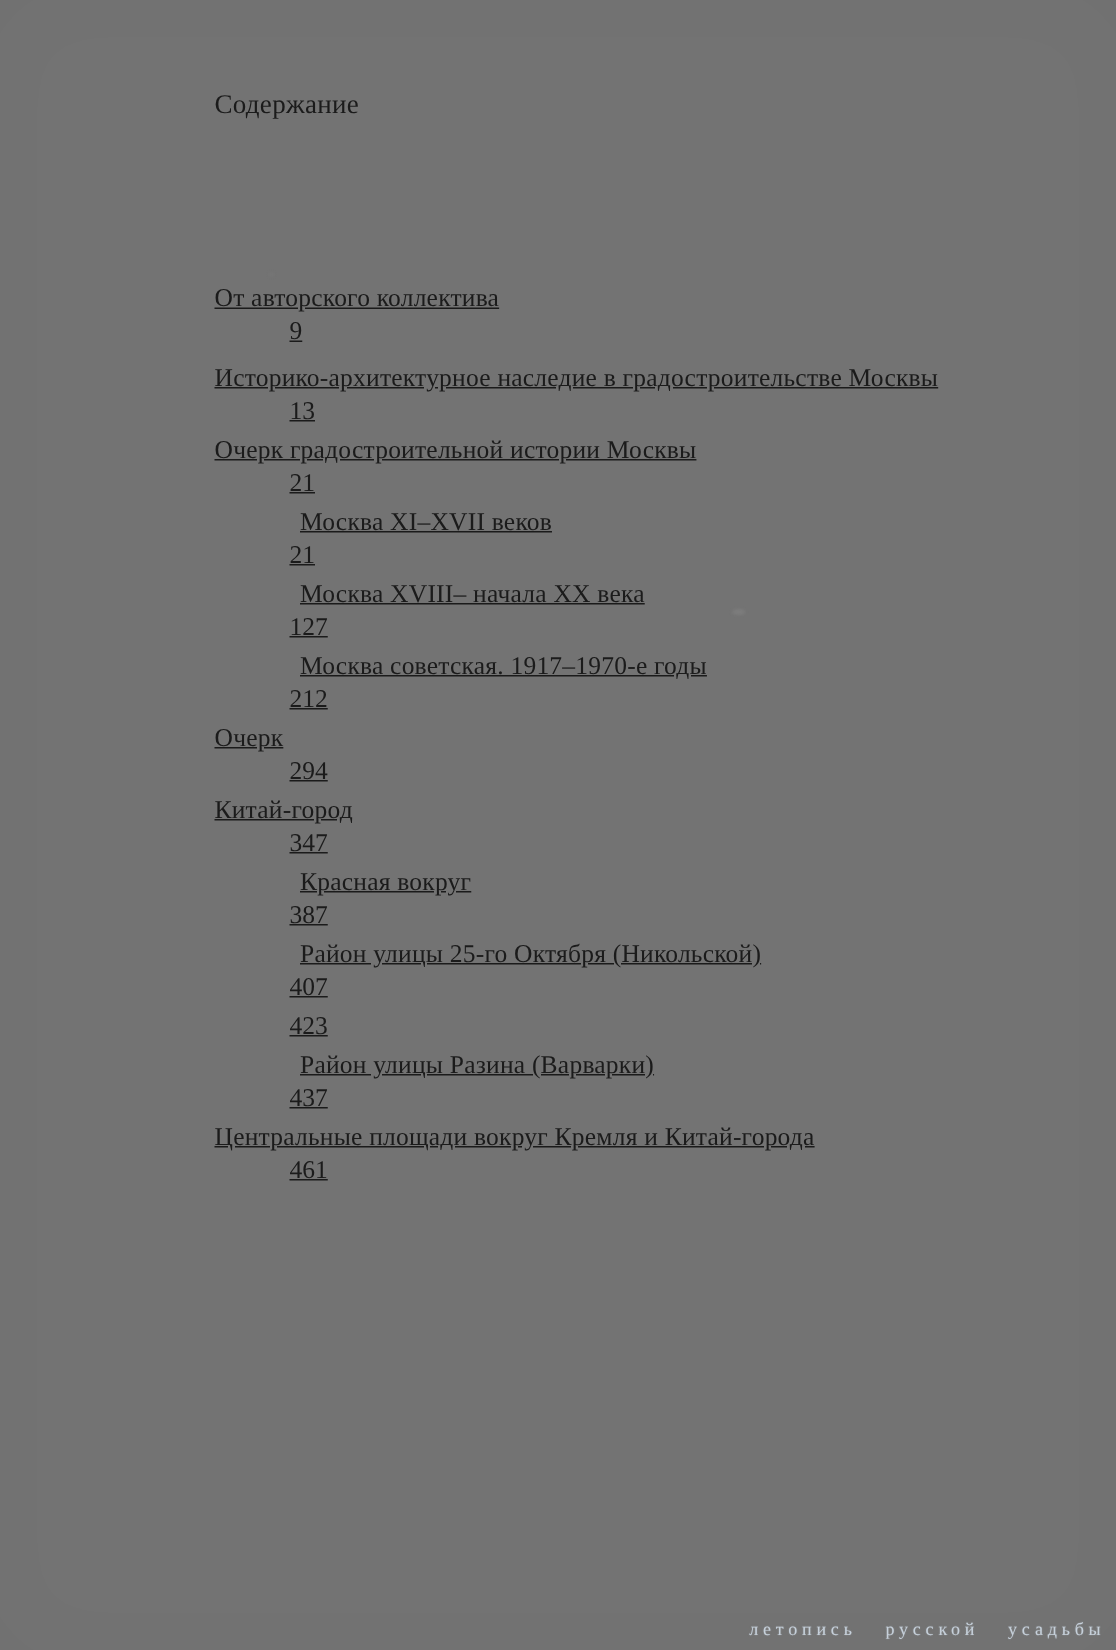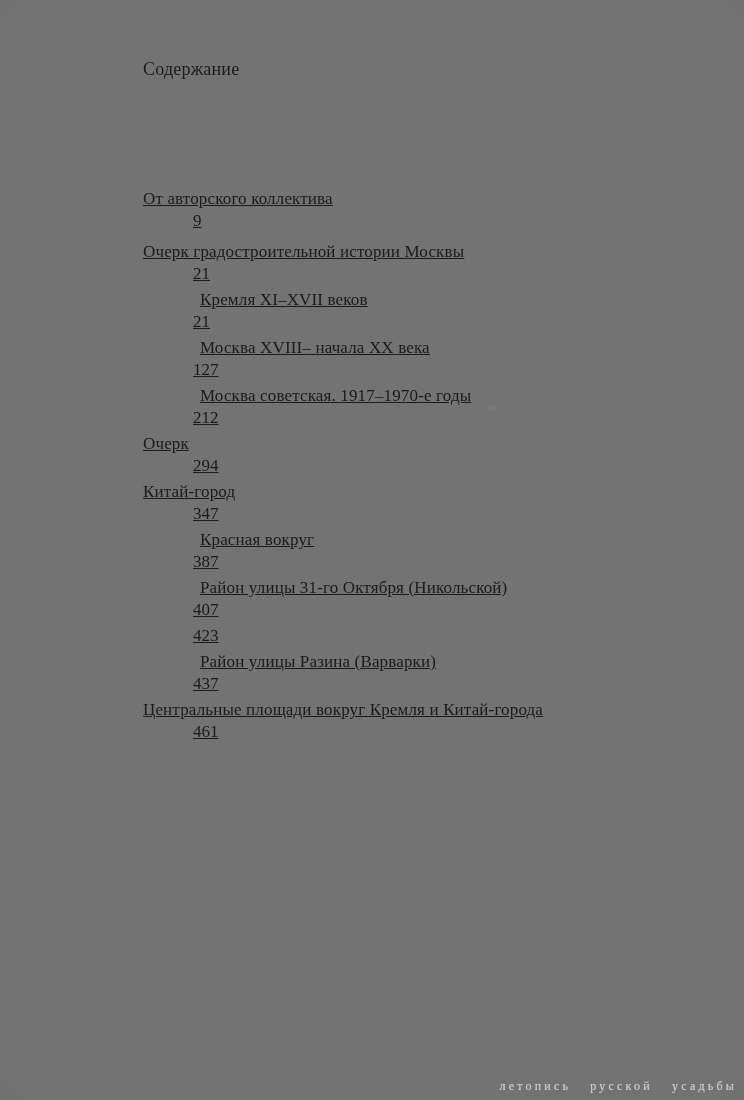--- a/index.html
+++ b/index.html
@@ -103,25 +103,29 @@
 <div class="sheet">
 
   <h1 class="doc-title">Содержание</h1>
 
   <div class="toc">
       <div class="entry">
         <div class="entry-title">От авторского коллектива</div>
         <div class="entry-page">9</div>
       </div>
       <div class="entry">
+        <div class="entry-title">Историко-архитектурное наследие в градостроительстве Москвы</div>
+        <div class="entry-page">13</div>
+      </div>
+      <div class="entry">
         <div class="entry-title">Очерк градостроительной истории Москвы</div>
         <div class="entry-page">21</div>
       </div>
       <div class="entry sub">
-        <div class="entry-title">Кремля XI–XVII веков</div>
+        <div class="entry-title">Москва XI–XVII веков</div>
         <div class="entry-page">21</div>
       </div>
       <div class="entry sub">
         <div class="entry-title">Москва XVIII– начала XX века</div>
         <div class="entry-page">127</div>
       </div>
       <div class="entry sub">
         <div class="entry-title">Москва советская. 1917–1970-е годы</div>
         <div class="entry-page">212</div>
       </div>
@@ -131,21 +135,21 @@
       </div>
       <div class="entry">
         <div class="entry-title">Китай-город</div>
         <div class="entry-page">347</div>
       </div>
       <div class="entry sub">
         <div class="entry-title">Красная вокруг</div>
         <div class="entry-page">387</div>
       </div>
       <div class="entry sub">
-        <div class="entry-title">Район улицы 31-го Октября (Никольской)</div>
+        <div class="entry-title">Район улицы 25-го Октября (Никольской)</div>
         <div class="entry-page">407</div>
       </div>
       <div class="entry sub">
         <div class="entry-page">423</div>
       </div>
       <div class="entry sub">
         <div class="entry-title">Район улицы Разина (Варварки)</div>
         <div class="entry-page">437</div>
       </div>
       <div class="entry">

